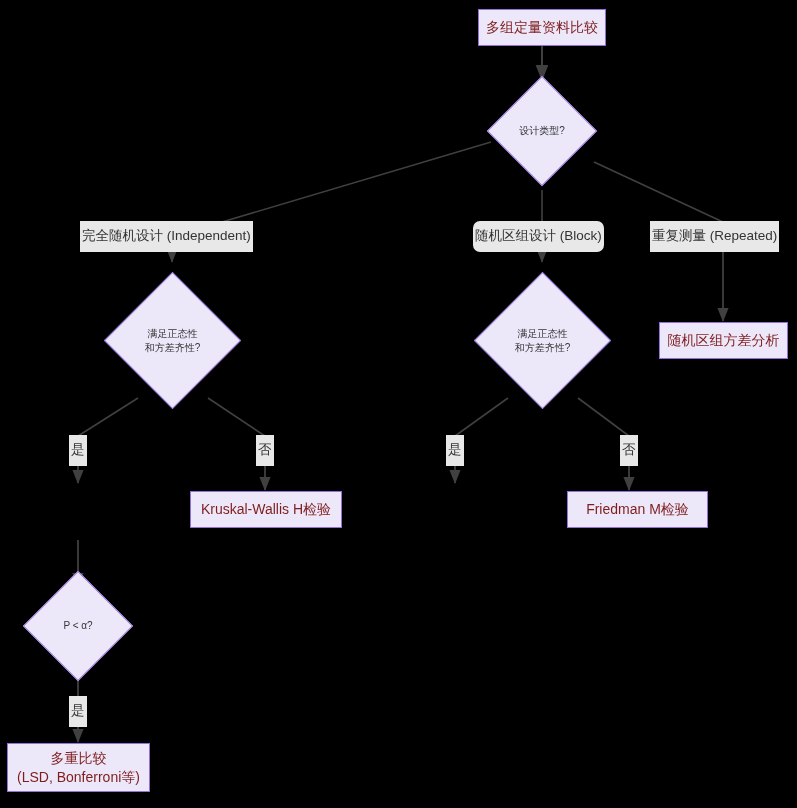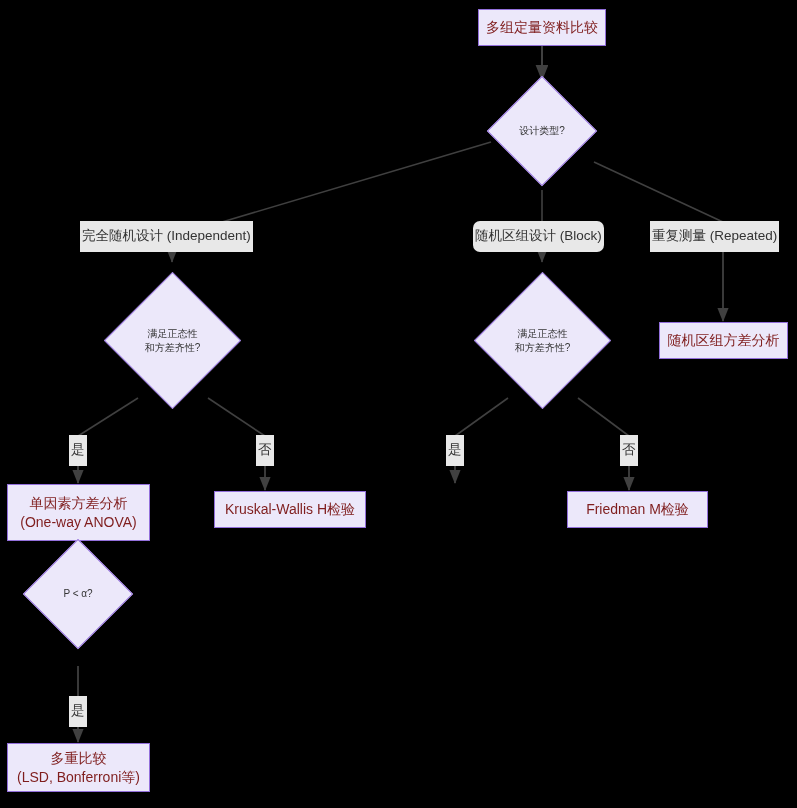--- a/index.html
+++ b/index.html
@@ -127,29 +127,27 @@
     <div class="dshape"></div>
     <div class="dlabel">满足正态性
 和方差齐性?</div>
   </div>
 
   <div class="edgelabel yn" style="left:69px;top:435px;">是</div>
   <div class="edgelabel yn" style="left:256px;top:435px;">否</div>
   <div class="edgelabel yn" style="left:446px;top:435px;">是</div>
   <div class="edgelabel yn" style="left:620px;top:435px;">否</div>
 
-  <div class="node" style="left:7px;top:484px;width:143px;height:57px;">单因素方差分析
-(One-way ANOVA)</div>
 
-  <div class="node" style="left:190px;top:491px;width:152px;height:37px;margin-left:24px;">Kruskal-Wallis H检验</div>
+  <div class="node" style="left:190px;top:491px;width:152px;height:37px;">Kruskal-Wallis H检验</div>
 
 
   <div class="node" style="left:567px;top:491px;width:141px;height:37px;">Friedman M检验</div>
 
-  <div class="diamond" style="left:39px;top:555px;width:78px;height:78px;">
+  <div class="diamond" style="left:39px;top:587px;width:78px;height:78px;">
     <div class="dshape"></div>
     <div class="dlabel">P &lt; α?</div>
   </div>
 
   <div class="edgelabel yn" style="left:69px;top:696px;">是</div>
 
   <div class="node" style="left:7px;top:743px;width:143px;height:49px;">多重比较
 (LSD, Bonferroni等)</div>
 
 </div>

